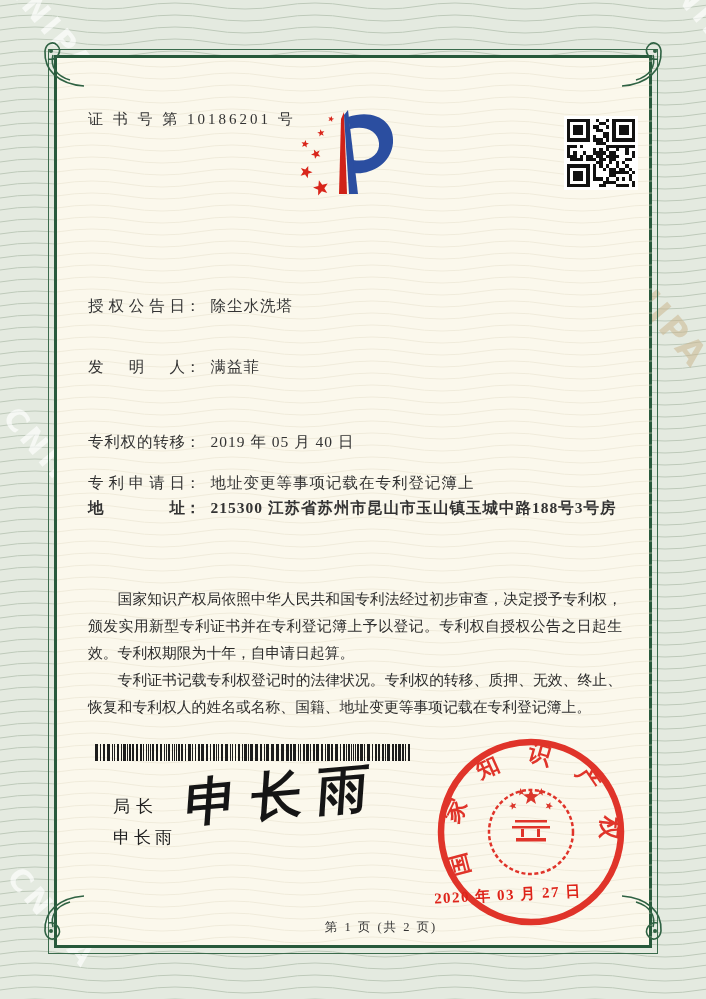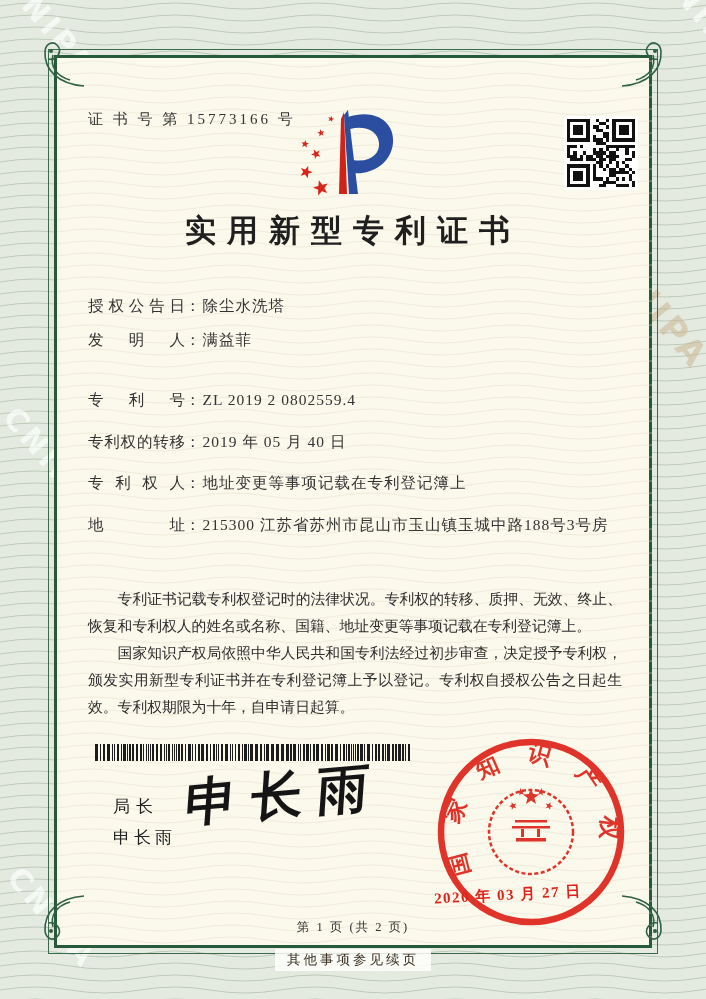--- a/index.html
+++ b/index.html
@@ -18,35 +18,35 @@
   .paper > .el{position:absolute;z-index:2;}
   
   .cert-no{left:31px;top:52px;font-size:15px;letter-spacing:3px;color:#333;}
   .logo{left:224px;top:48px;}
   .qr{left:507px;top:58px;width:74px;height:74px;background:#fff;padding:3px;box-sizing:border-box;}
   .title{left:0;top:152px;width:100%;text-align:center;font-size:31px;font-weight:bold;
          letter-spacing:11px;color:#1f1f1f;}
   .frow{left:31px;font-size:15.5px;color:#333;white-space:nowrap;}
   .f-label{display:inline-block;width:97px;text-align:justify;text-align-last:justify;vertical-align:top;}
   .f-colon{display:inline-block;}
-  .f-value{margin-left:2px;letter-spacing:1px;}
+  .f-value{margin-left:10px;letter-spacing:1px;}
   .fgroup2{position:absolute;left:257px;top:0;white-space:nowrap;}
   .fgroup2 .f-label{width:82px;}
   .paras{left:31px;top:528px;width:534px;font-size:14.8px;line-height:1.83;text-align:justify;color:#2c2c2c;}
   .paras p{margin:0;text-indent:2em;}
   .barcode{left:38px;top:686px;width:318px;height:17px;font-size:0;}
   .barcode i{display:inline-block;height:100%;background:#1c1c1c;}
   .signer-title{left:56px;top:737px;font-size:17px;letter-spacing:6px;color:#222;}
   .signer-name{left:56px;top:768px;font-size:17px;letter-spacing:4px;color:#222;}
   .signature{left:128px;top:700px;width:260px;font-size:52px;font-weight:600;color:#151515;
              letter-spacing:14px;transform:rotate(-5deg) skewX(-9deg);white-space:nowrap;}
   .seal{left:363px;top:678px;}
   .seal-date{left:377px;top:826px;width:210px;font-size:15px;font-weight:bold;color:#de241a;
              letter-spacing:1.5px;transform:rotate(-3deg);white-space:nowrap;}
-  .page-num{left:0;top:861px;width:100%;text-align:center;font-size:12.5px;letter-spacing:2px;color:#333;}
+  .page-num{left:0;top:861px;width:100%;text-align:center;font-size:12.5px;letter-spacing:2px;color:#333;padding-left:28px;}
   .cont-note{position:absolute;left:50%;top:949px;transform:translateX(-50%);z-index:4;
              font-size:13.5px;letter-spacing:3px;color:#3a2f20;background:rgba(255,255,252,.85);
              padding:2px 12px;white-space:nowrap;}
   .corner{position:absolute;z-index:4;width:52px;height:52px;}
 </style>
 </head>
 <body>
 
 <div class="page">
 
@@ -89,21 +89,21 @@
 
     <svg class="paper-waves" width="595" height="890">
       <defs>
         <pattern id="wInner" width="140" height="12" patternUnits="userSpaceOnUse">
           <path d="M0,6 Q35,0 70,6 T140,6" fill="none" stroke="#e7e1cd" stroke-width="1"></path>
         </pattern>
       </defs>
       <rect width="595" height="890" fill="url(#wInner)"></rect>
     </svg>
 
-    <div class="el cert-no">证 书 号 第 15773166 号</div>
+    <div class="el cert-no">证 书 号 第 10186201 号</div>
 
     <svg class="el logo" width="130" height="95" viewBox="0 0 130 95">
       <polygon points="58,88 66,88 63,6 60,13" fill="#cf2218"></polygon>
       <polygon points="68,88 77,88 67,4 63,9" fill="#2b4ea0"></polygon>
       <path d="M67,11 C94,2 114,16 112,37 C110,59 88,69 73,67 L72,54 C90,57 99,47 98,37 C97,25 84,19 69,23 Z" fill="#2b4ea0"></path>
       <g id="logoStars">
           <polygon points="40.0,74.0 42.0,79.3 47.6,79.5 43.2,83.0 44.7,88.5 40.0,85.4 35.3,88.5 36.8,83.0 32.4,79.5 38.0,79.3" fill="#d9261b" transform="rotate(-15 40 82)"></polygon>
           <polygon points="25.0,59.5 26.6,63.8 31.2,64.0 27.6,66.8 28.8,71.3 25.0,68.7 21.2,71.3 22.4,66.8 18.8,64.0 23.4,63.8" fill="#d9261b" transform="rotate(20 25 66)"></polygon>
           <polygon points="35.0,43.0 36.2,46.3 39.8,46.5 37.0,48.6 37.9,52.0 35.0,50.1 32.1,52.0 33.0,48.6 30.2,46.5 33.8,46.3" fill="#d9261b" transform="rotate(-25 35 48)"></polygon>
           <polygon points="24.0,34.0 25.0,36.6 27.8,36.8 25.6,38.5 26.4,41.2 24.0,39.7 21.6,41.2 22.4,38.5 20.2,36.8 23.0,36.6" fill="#d9261b" transform="rotate(10 24 38)"></polygon>
@@ -244,44 +244,40 @@
           <rect x="2" y="2" width="3" height="3" fill="#111"></rect>
           <rect x="14" y="0" width="7" height="7" fill="#111"></rect>
           <rect x="15" y="1" width="5" height="5" fill="#fff"></rect>
           <rect x="16" y="2" width="3" height="3" fill="#111"></rect>
           <rect x="0" y="14" width="7" height="7" fill="#111"></rect>
           <rect x="1" y="15" width="5" height="5" fill="#fff"></rect>
           <rect x="2" y="16" width="3" height="3" fill="#111"></rect>
         </svg>
     </div>
 
-    <div class="el title">实用新型专利证书</div>
 
     <div class="el frow" style="top:238px;">
       <span class="f-label">授权公告日</span><span class="f-colon">：</span><span class="f-value">除尘水洗塔</span>
     </div>
-    <div class="el frow" style="top:272px;">
+    <div class="el frow" style="top:299px;">
       <span class="f-label">发明人</span><span class="f-colon">：</span><span class="f-value">满益菲</span>
-    </div>
-    <div class="el frow" style="top:332px;">
-      <span class="f-label">专利号</span><span class="f-colon">：</span><span class="f-value">ZL 2019 2 0802559.4</span>
     </div>
     <div class="el frow" style="top:374px;">
       <span class="f-label">专利权的转移</span><span class="f-colon">：</span><span class="f-value">2019 年 05 月 40 日</span>
     </div>
     <div class="el frow" style="top:415px;">
-      <span class="f-label">专利权人</span><span class="f-colon">：</span><span class="f-value">地址变更等事项记载在专利登记簿上</span>
-    </div>
-    <div class="el frow" style="top:457px;">
+      <span class="f-label">专利申请日</span><span class="f-colon">：</span><span class="f-value">地址变更等事项记载在专利登记簿上</span>
+    </div>
+    <div class="el frow" style="top:440px;font-weight:bold;">
       <span class="f-label">地址</span><span class="f-colon">：</span><span class="f-value">215300 江苏省苏州市昆山市玉山镇玉城中路188号3号房</span>
     </div>
 
     <div class="el paras">
+      <p>国家知识产权局依照中华人民共和国专利法经过初步审查，决定授予专利权，颁发实用新型专利证书并在专利登记簿上予以登记。专利权自授权公告之日起生效。专利权期限为十年，自申请日起算。</p>
       <p>专利证书记载专利权登记时的法律状况。专利权的转移、质押、无效、终止、恢复和专利权人的姓名或名称、国籍、地址变更等事项记载在专利登记簿上。</p>
-      <p>国家知识产权局依照中华人民共和国专利法经过初步审查，决定授予专利权，颁发实用新型专利证书并在专利登记簿上予以登记。专利权自授权公告之日起生效。专利权期限为十年，自申请日起算。</p>
     </div>
 
     <div class="el barcode" id="barcode"><i style="width:3px;margin-right:2px"></i><i style="width:1px;margin-right:2px"></i><i style="width:2px;margin-right:2px"></i><i style="width:3px;margin-right:2px"></i><i style="width:1px;margin-right:1px"></i><i style="width:1px;margin-right:2px"></i><i style="width:2px;margin-right:2px"></i><i style="width:1px;margin-right:1px"></i><i style="width:3px;margin-right:1px"></i><i style="width:1px;margin-right:1px"></i><i style="width:2px;margin-right:1px"></i><i style="width:2px;margin-right:2px"></i><i style="width:2px;margin-right:2px"></i><i style="width:2px;margin-right:1px"></i><i style="width:1px;margin-right:2px"></i><i style="width:1px;margin-right:1px"></i><i style="width:1px;margin-right:1px"></i><i style="width:1px;margin-right:1px"></i><i style="width:2px;margin-right:2px"></i><i style="width:2px;margin-right:2px"></i><i style="width:2px;margin-right:2px"></i><i style="width:1px;margin-right:1px"></i><i style="width:1px;margin-right:1px"></i><i style="width:2px;margin-right:2px"></i><i style="width:1px;margin-right:1px"></i><i style="width:1px;margin-right:1px"></i><i style="width:1px;margin-right:1px"></i><i style="width:2px;margin-right:1px"></i><i style="width:2px;margin-right:2px"></i><i style="width:1px;margin-right:2px"></i><i style="width:3px;margin-right:1px"></i><i style="width:1px;margin-right:2px"></i><i style="width:1px;margin-right:2px"></i><i style="width:2px;margin-right:1px"></i><i style="width:3px;margin-right:2px"></i><i style="width:2px;margin-right:2px"></i><i style="width:1px;margin-right:2px"></i><i style="width:2px;margin-right:1px"></i><i style="width:1px;margin-right:1px"></i><i style="width:1px;margin-right:2px"></i><i style="width:2px;margin-right:2px"></i><i style="width:3px;margin-right:2px"></i><i style="width:1px;margin-right:1px"></i><i style="width:1px;margin-right:2px"></i><i style="width:1px;margin-right:2px"></i><i style="width:2px;margin-right:2px"></i><i style="width:1px;margin-right:1px"></i><i style="width:3px;margin-right:1px"></i><i style="width:1px;margin-right:1px"></i><i style="width:3px;margin-right:2px"></i><i style="width:3px;margin-right:2px"></i><i style="width:2px;margin-right:2px"></i><i style="width:1px;margin-right:1px"></i><i style="width:3px;margin-right:2px"></i><i style="width:3px;margin-right:2px"></i><i style="width:3px;margin-right:2px"></i><i style="width:3px;margin-right:2px"></i><i style="width:3px;margin-right:1px"></i><i style="width:2px;margin-right:1px"></i><i style="width:3px;margin-right:2px"></i><i style="width:1px;margin-right:1px"></i><i style="width:1px;margin-right:2px"></i><i style="width:2px;margin-right:1px"></i><i style="width:3px;margin-right:1px"></i><i style="width:1px;margin-right:2px"></i><i style="width:2px;margin-right:1px"></i><i style="width:3px;margin-right:2px"></i><i style="width:2px;margin-right:2px"></i><i style="width:1px;margin-right:1px"></i><i style="width:3px;margin-right:1px"></i><i style="width:2px;margin-right:2px"></i><i style="width:3px;margin-right:2px"></i><i style="width:1px;margin-right:2px"></i><i style="width:2px;margin-right:1px"></i><i style="width:1px;margin-right:1px"></i><i style="width:2px;margin-right:1px"></i><i style="width:1px;margin-right:1px"></i><i style="width:1px;margin-right:1px"></i><i style="width:1px;margin-right:1px"></i><i style="width:2px;margin-right:1px"></i><i style="width:3px;margin-right:1px"></i><i style="width:1px;margin-right:2px"></i><i style="width:3px;margin-right:2px"></i><i style="width:1px;margin-right:2px"></i><i style="width:2px;margin-right:1px"></i><i style="width:2px;margin-right:2px"></i><i style="width:2px;margin-right:1px"></i><i style="width:1px;margin-right:1px"></i><i style="width:3px;margin-right:2px"></i><i style="width:2px;margin-right:1px"></i><i style="width:2px;margin-right:1px"></i><i style="width:3px;margin-right:1px"></i><i style="width:2px;margin-right:1px"></i><i style="width:1px;margin-right:2px"></i><i style="width:2px;margin-right:1px"></i></div>
 
     <div class="el signer-title">局长</div>
     <div class="el signer-name">申长雨</div>
     <div class="el signature">申长雨</div>
 
     <svg class="el seal" width="224" height="196" viewBox="0 0 224 196" style="opacity:.92;">
       <defs>
@@ -305,14 +301,13 @@
       </g>
       <text font-size="23" font-weight="bold" fill="#de241a" letter-spacing="26">
         <textPath href="#sealArc" startOffset="6">国家知识产权局</textPath>
       </text>
     </svg>
     <div class="el seal-date">2020 年 03 月 27 日</div>
 
     <div class="el page-num">第 1 页 (共 2 页)</div>
   </div>
 
-  <div class="cont-note">其他事项参见续页</div>
 </div>
 
 </body></html>

